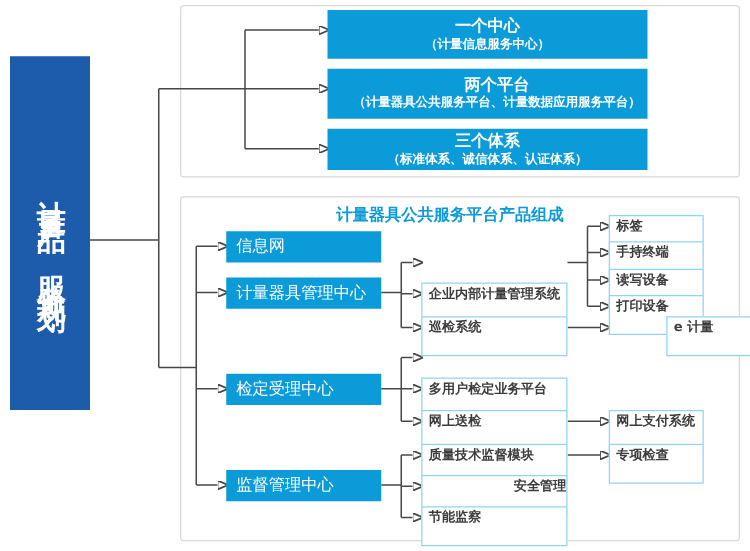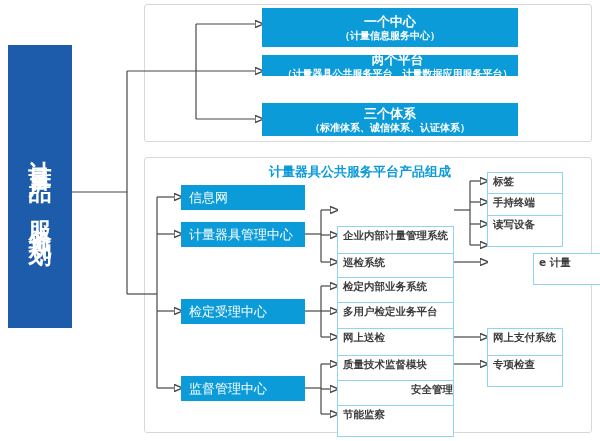--- a/index.html
+++ b/index.html
@@ -109,45 +109,45 @@
   <div class="panel bottom"></div>
 
   <div class="vbar">
     <span>计量产品/服务规划</span>
   </div>
 
   <div class="bigbox" style="top:8px;height:39px;">
     <div class="t">一个中心</div>
     <div class="s">（计量信息服务中心）</div>
   </div>
-  <div class="bigbox" style="top:55px;height:21px;padding-left:15px;">
+  <div class="bigbox" style="top:55px;height:40px;padding-left:15px;">
     <div class="t">两个平台</div>
     <div class="s">（计量器具公共服务平台、计量数据应用服务平台）</div>
   </div>
   <div class="bigbox" style="top:103px;height:33px;">
     <div class="t">三个体系</div>
     <div class="s">（标准体系、诚信体系、认证体系）</div>
   </div>
 
   <div class="sec-title">计量器具公共服务平台产品组成</div>
 
   <div class="l1box" style="top:185px;">信息网</div>
   <div class="l1box" style="top:222px;">计量器具管理中心</div>
   <div class="l1box" style="top:299px;">检定受理中心</div>
   <div class="l1box" style="top:376px;">监督管理中心</div>
 
   <div class="l2box" style="top:226px;">企业内部计量管理系统</div>
   <div class="l2box" style="top:253px;">巡检系统</div>
-  <div class="l2box" style="top:277px;">检定内部业务系统</div>
   <div class="l2box" style="top:302px;">多用户检定业务平台</div>
   <div class="l2box" style="top:328px;">网上送检</div>
   <div class="l2box" style="top:355px;">质量技术监督模块</div>
   <div class="l2box" style="top:380px;text-align:right;">安全管理</div>
   <div class="l2box" style="top:405px;">节能监察</div>
 
   <div class="l3box" style="top:172px;">标签</div>
   <div class="l3box" style="top:193px;">手持终端</div>
   <div class="l3box" style="top:215px;">读写设备</div>
+  <div class="l3box" style="top:236px;">打印设备</div>
   <div class="l3box" style="top:253px;margin-left:46px;">e 计量</div>
   <div class="l3box" style="top:328px;">网上支付系统</div>
   <div class="l3box" style="top:355px;">专项检查</div>
 
 </div>
 
 </body></html>

